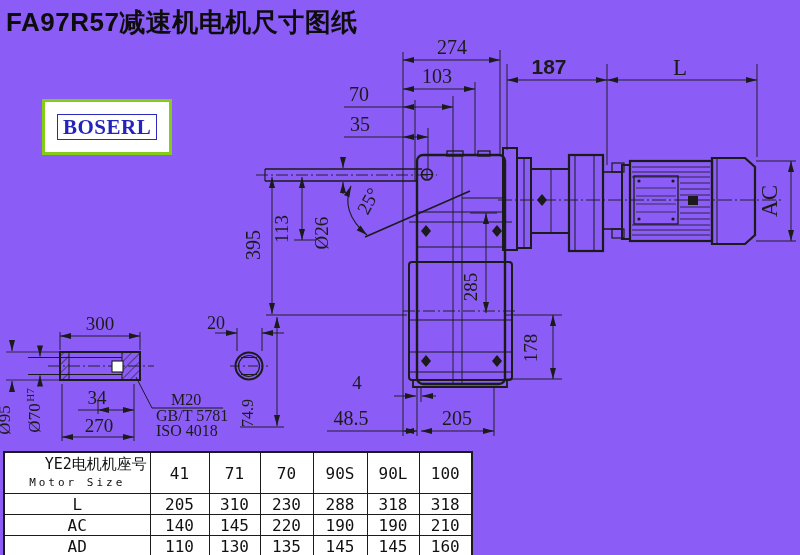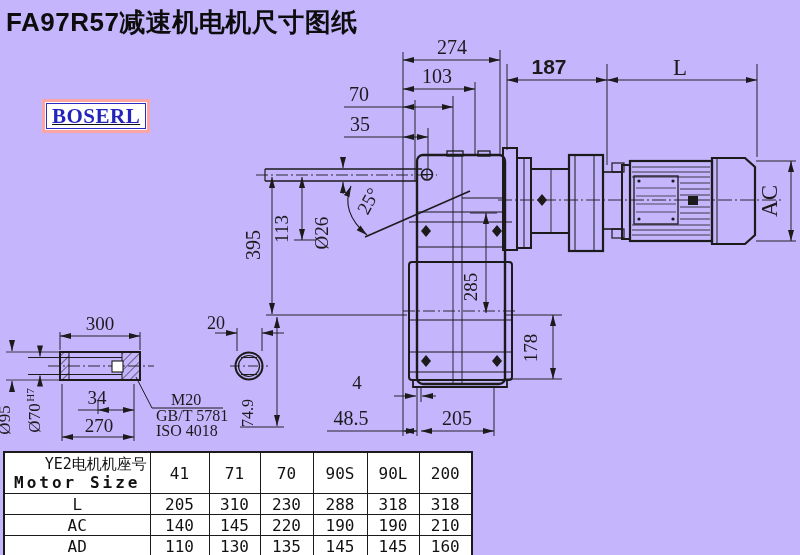--- a/index.html
+++ b/index.html
@@ -1,36 +1,36 @@
 <!DOCTYPE html>
 <html><head>
 <meta charset="utf-8">
 <style>
   html,body{margin:0;padding:0;background:#ffffff;}
-  #page{position:relative;width:800px;height:555px;background:#c4b5fd;overflow:hidden;
+  #page{position:relative;width:800px;height:555px;background:#8b5cf6;overflow:hidden;
         font-family:"Liberation Sans",sans-serif;color:#111;}
   #title{position:absolute;left:6px;top:5px;font-size:26px;font-weight:bold;
          letter-spacing:0.5px;color:#0d0d0d;white-space:nowrap;}
-  #logo{position:absolute;left:42px;top:99px;border:3px solid #fca5a5;background:#fff;padding:1px;text-decoration:underline;}
+  #logo{position:absolute;left:42px;top:99px;border:3px solid #84cc16;background:#fff;padding:12px;}
   #logo .inner{border:1px solid #2a2abf;padding:0px 5px;}
   #logo .txt{font-family:"Liberation Serif",serif;font-weight:bold;font-size:21px;
              color:#2424bd;letter-spacing:0.5px;line-height:24px;}
   svg{position:absolute;left:0;top:0;}
   svg text{font-family:"Liberation Serif",serif;fill:#1b1b1b;}
   .dimtxt{font-size:20px;}
   .dimtxt-s{font-size:19px;}
   .dimtxt-xs{font-size:16px;}
   #dim-table{position:absolute;left:3px;top:451px;width:468px;border-collapse:collapse;
              table-layout:fixed;background:#fff;}
   #dim-table td{border:1.6px solid #1b1b1b;text-align:center;vertical-align:middle;
                 font-family:"DejaVu Sans Mono","Liberation Mono",monospace;
                 font-size:16px;color:#111;padding:0;height:20px;}
   #dim-table tr.hdr td{height:40px;}
   .hdr-cn{display:block;font-size:15px;line-height:19px;margin-left:37px;}
-  .hdr-en{display:block;font-size:16px;line-height:18px;letter-spacing:3px;font-weight:bold;}
+  .hdr-en{display:block;font-size:11px;line-height:18px;letter-spacing:3px;}
   table{border:2px solid #1b1b1b;}
 </style>
 </head>
 <body>
 
 <div id="page">
 
   <div id="title">FA97R57减速机电机尺寸图纸</div>
 
   <div id="logo">
@@ -277,21 +277,21 @@
       <tr class="hdr">
         <td>
           <span class="hdr-cn">YE2电机机座号</span>
           <span class="hdr-en">Motor Size</span>
         </td>
         <td>41</td>
         <td>71</td>
         <td>70</td>
         <td>90S</td>
         <td>90L</td>
-        <td>200</td>
+        <td>100</td>
       </tr>
       <tr>
         <td>L</td>
         <td>205</td>
         <td>310</td>
         <td>230</td>
         <td>288</td>
         <td>318</td>
         <td>318</td>
       </tr>

